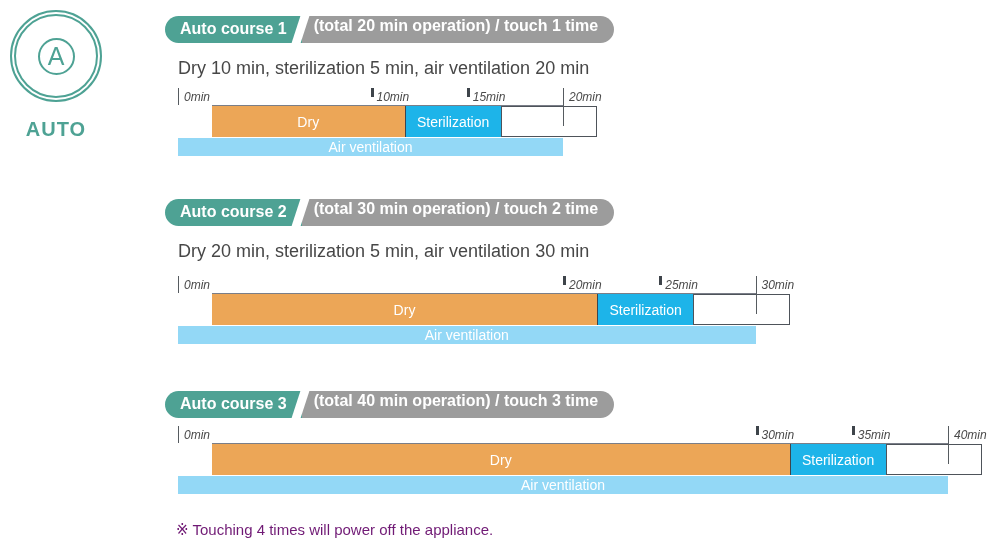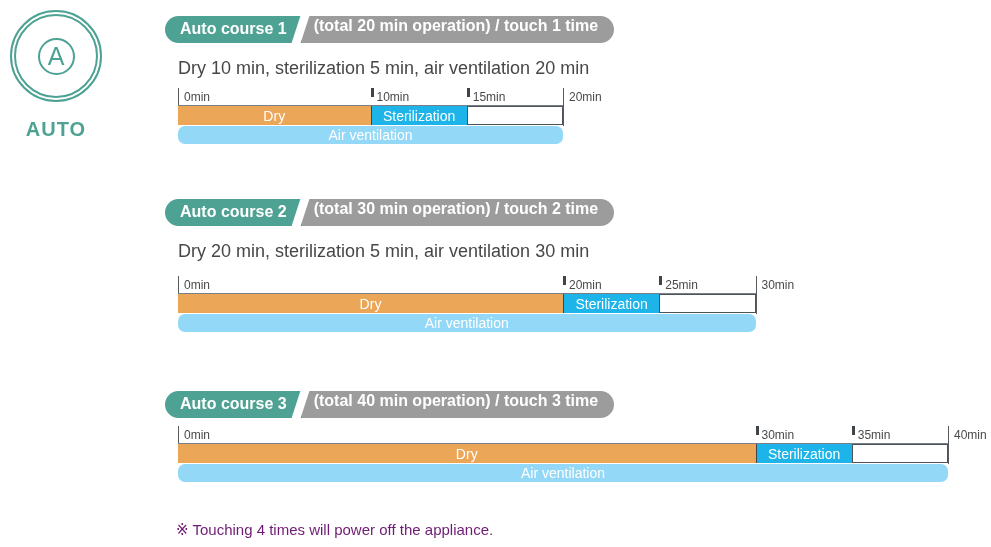--- a/index.html
+++ b/index.html
@@ -27,29 +27,29 @@
   .pill-left{background:var(--teal);color:#fff;font-weight:bold;font-size:16px;
     display:flex;align-items:center;padding:0 17px 2px 15px;}
   .pill-slash{width:9px;background:#fff;transform:skewX(-18deg);margin:0 -3px 0 -8px;z-index:2;}
   .pill-right{background:var(--gray);color:#fff;font-weight:bold;font-size:16px;
     display:flex;align-items:center;padding:0 16px 8px 12px;}
   .subtitle{margin:14px 0 0 13px;font-size:18px;line-height:23px;color:var(--ink);}
   .chart{position:relative;margin:8px 0 0 13px;}
   .course:nth-of-type(2) .chart{margin-top:13px;}
   .ruler{position:relative;height:17px;border-left:1px solid var(--line);}
   .tick-mark{position:absolute;top:0;width:3px;height:9px;background:var(--tick);margin-left:-1px;}
-  .tick-label{position:absolute;top:2px;font-size:12px;color:#4A4A4A;white-space:nowrap;}
+  .tick-label{position:absolute;top:2px;font-size:12px;color:#4A4A4A;white-space:nowrap;font-style:italic;}
   .end-line{position:absolute;top:0;width:1px;height:38px;background:var(--line);}
-  .bar-top{position:relative;height:20px;border-top:1px solid #7A7E88;}
+  .bar-top{position:relative;height:32px;border-top:1px solid #7A7E88;margin-left:34px;}
   .seg{position:absolute;top:0;height:100%;display:flex;align-items:center;justify-content:center;
     color:#fff;font-size:14px;}
   .seg-dry{background:var(--orange);}
   .seg-sterilization{background:var(--cyan);border-left:1px solid #3D464E;}
   .seg-idle{background:#fff;border:1px solid #4E535A;}
-  .bar-air{position:relative;height:18px;margin-top:1px;background:var(--air);border-radius:7px;}
+  .bar-air{position:relative;height:18px;margin-top:1px;background:var(--air);}
   .air-label{position:absolute;inset:0;display:flex;align-items:center;justify-content:center;
     color:#fff;font-size:14px;}
   
   .footnote{position:absolute;left:176px;top:521px;font-size:15px;color:#701a75;}
 </style>
 </head>
 <body>
 
 <div class="icon-wrap">
   <div class="ring-outer">

